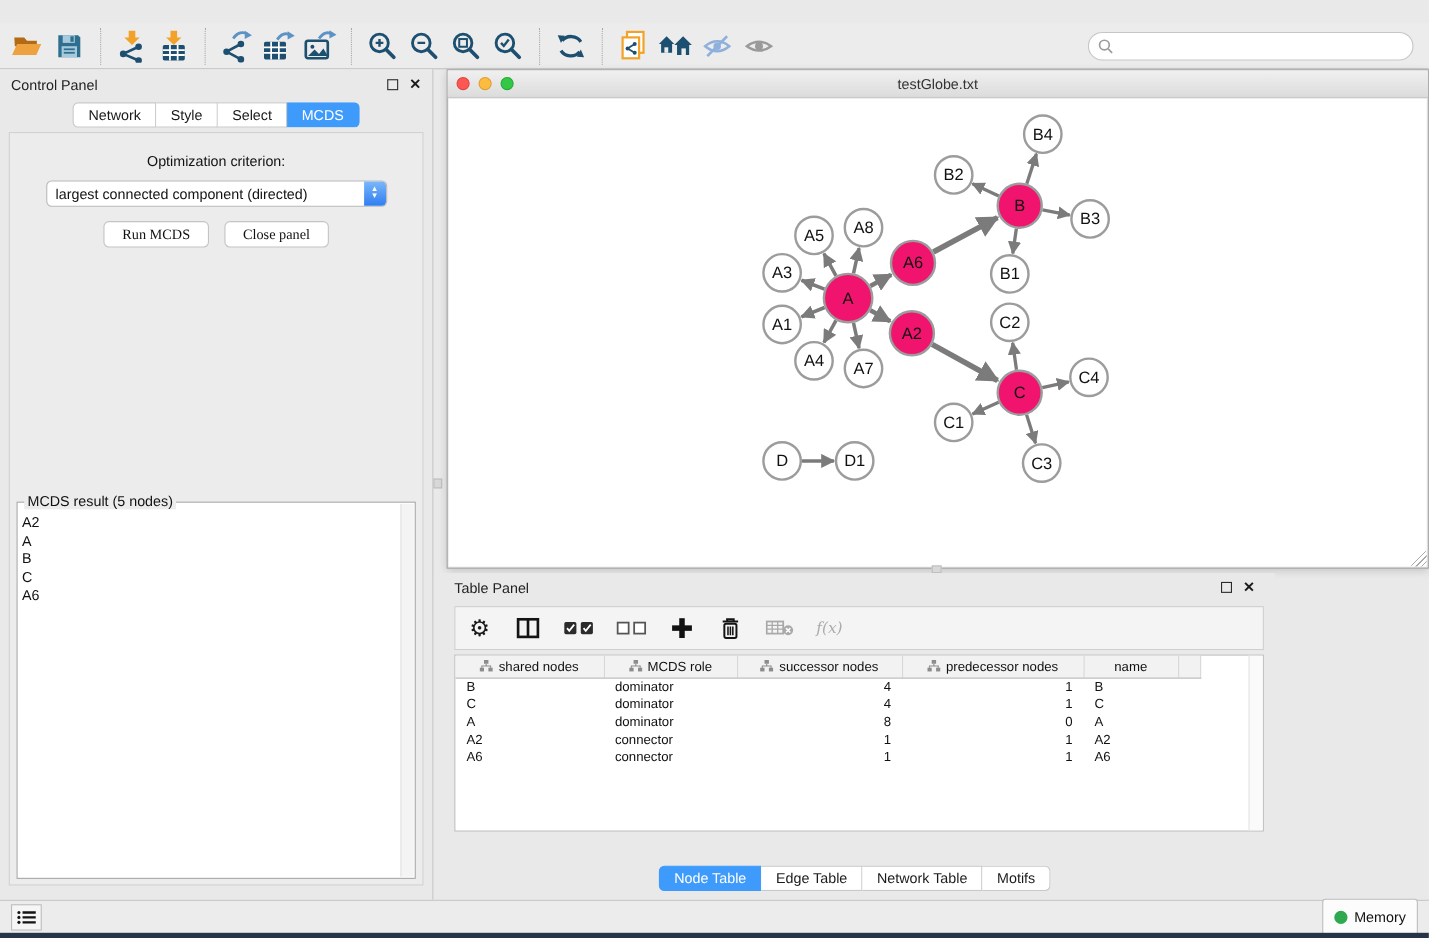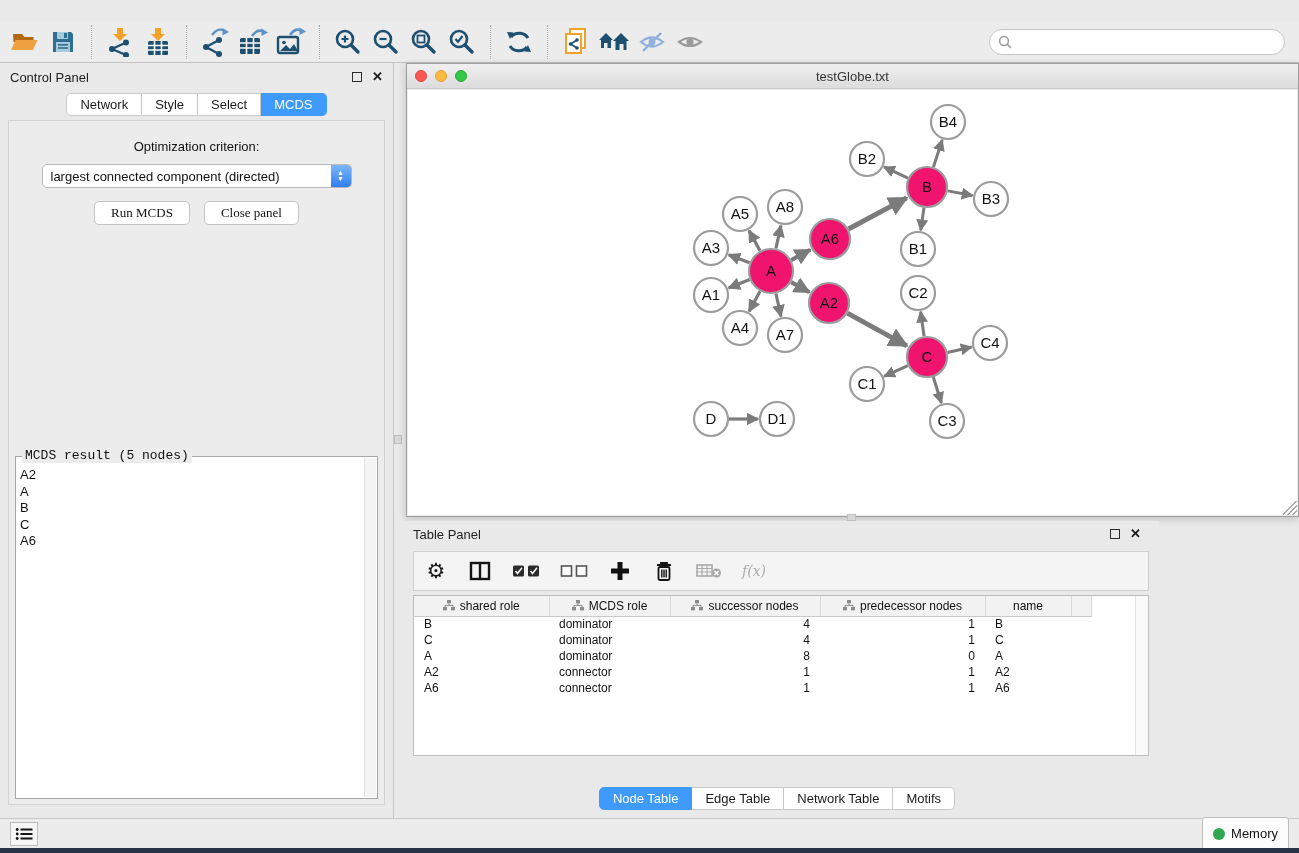--- a/index.html
+++ b/index.html
@@ -59,21 +59,21 @@
     white-space:nowrap; }
   .dropdown .stepper { width:20px; height:24px;
     background:linear-gradient(#7EB9FA,#2D7BF0); display:flex; flex-direction:column;
     align-items:center; justify-content:center; color:#fff; font-size:7px; line-height:6px; }
   .btn-row { display:flex; justify-content:center; gap:14px; margin-top:13px; }
   .pbtn { background:#fff; border:1px solid #C4C4C4; border-radius:5px;
     font-size:13px; padding:3px 16px; color:#111; font-family:Liberation Serif, serif; }
   .result-box { position:absolute; left:6px; right:6px; top:335px; bottom:5px;
     border:1px solid #A6A6A6; background:#fff; }
   .result-legend { position:absolute; top:-9px; left:6px; background:#ECECEC;
-    font-size:13px; color:#111; padding:0 3px;font-family:Liberation Mono, monospace; }
+    font-size:13px; color:#111; padding:0 3px; }
   .result-list { position:absolute; inset:10px 14px 2px 4px; overflow:hidden;
     font-size:13px; color:#111; }
   .result-list div { line-height:16.5px; }
   .result-scroll { position:absolute; top:1px; bottom:1px; right:1px; width:12px;
     background:#F4F4F4; border-left:1px solid #E2E2E2; }
 
   
   .desktop { position:absolute; left:395px; top:0; right:0; bottom:0; }
   .vdivider-thumb { position:absolute; left:-1px; top:372px; width:8px; height:9px;
     background:#D8D8D8; border:1px solid #BFBFBF; }
@@ -471,21 +471,21 @@
             <thead>
                 <tr id="table-head-row">
                   <th style="width: 135px;">
                     <span class="hwrap">
                       <svg width="12" height="11" viewBox="0 0 12 11">
                         <rect x="4" y="0" width="4" height="3.4" fill="#8C8C8C"></rect>
                         <rect x="0" y="7" width="4" height="3.4" fill="#8C8C8C"></rect>
                         <rect x="8" y="7" width="4" height="3.4" fill="#8C8C8C"></rect>
                         <path d="M6 3.4 v2 M2 7 v-1.6 h8 V7" stroke="#8C8C8C" stroke-width="1" fill="none"></path>
                       </svg>
-                      <span>shared role</span>
+                      <span>shared nodes</span>
                     </span>
                   </th>
                   <th style="width: 121px;">
                     <span class="hwrap">
                       <svg width="12" height="11" viewBox="0 0 12 11">
                         <rect x="4" y="0" width="4" height="3.4" fill="#8C8C8C"></rect>
                         <rect x="0" y="7" width="4" height="3.4" fill="#8C8C8C"></rect>
                         <rect x="8" y="7" width="4" height="3.4" fill="#8C8C8C"></rect>
                         <path d="M6 3.4 v2 M2 7 v-1.6 h8 V7" stroke="#8C8C8C" stroke-width="1" fill="none"></path>
                       </svg>

